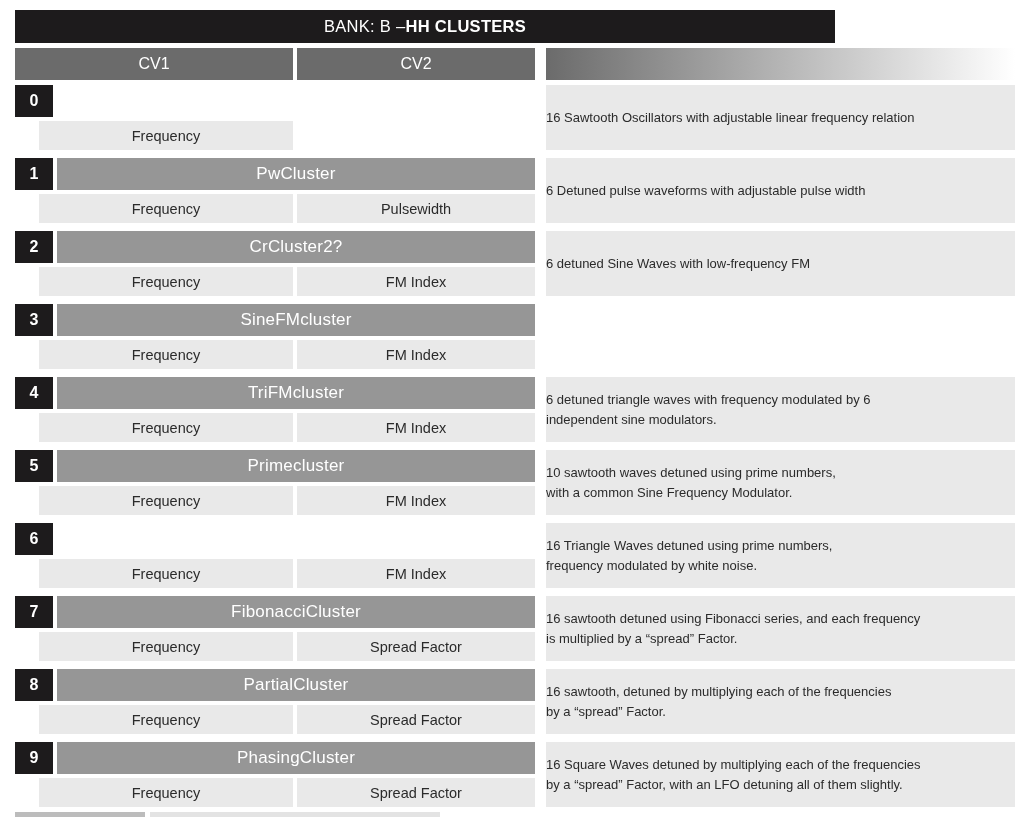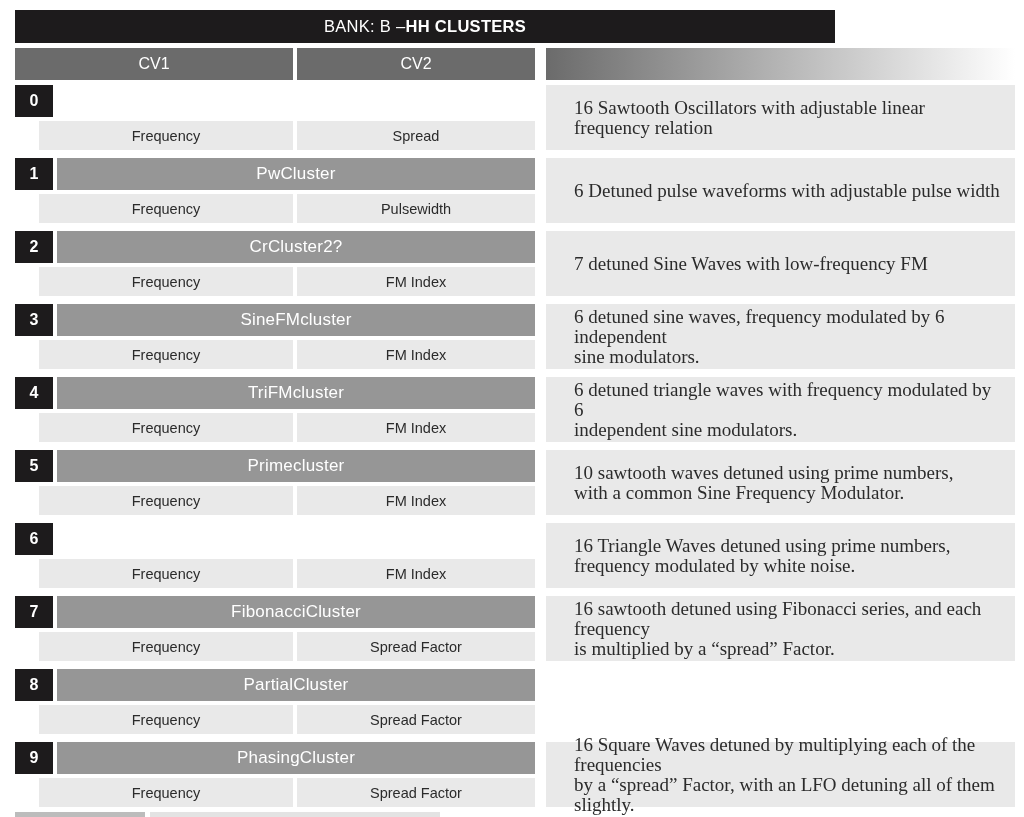--- a/index.html
+++ b/index.html
@@ -77,25 +77,24 @@
     display: flex; align-items: center; justify-content: center;
     font-size: 14.5px;
   }
   .param-cv1 { grid-column: 1 / span 3; grid-row: 3; margin-left: 24px; }
   .param-cv2 { grid-column: 5; grid-row: 3; }
   .desc-cell {
     grid-column: 7; grid-row: 1 / span 3;
     background: var(--cell-gray);
     color: var(--text-dark);
     display: flex; align-items: center;
-    padding: 4px 10px 4px 28px;
-    font-size: 19px;
+    padding: 4px 10px 4px 0;
+    font-size: 13px;
     line-height: 20px;
     white-space: pre-line;
-    font-family: Liberation Serif, serif;
   }
   .stubs {
     position: absolute;
     left: 15px; top: 812px;
     width: 1000px; height: 5px;
   }
   .stub-left  { position: absolute; left: 0;   width: 130px; height: 5px; background: #bcbcbc; }
   .stub-right { position: absolute; left: 135px; width: 290px; height: 5px; background: #e3e3e3; }
 </style>
 </head>
@@ -111,47 +110,44 @@
   <div class="grid-row header-row">
     <div class="col-head cv1-head">CV1</div>
     <div class="col-head cv2-head">CV2</div>
     <div class="grad-bar" style="background: linear-gradient(to right, rgb(107, 107, 107), rgb(255, 255, 255));"></div>
   </div>
 
   <div>
   <div class="grid-row data-row">
     <div class="num-badge">0</div>
     <div class="param-cell param-cv1">Frequency</div>
-    <div class="param-cell param-cv2">Spread</div>
     <div class="desc-cell">16 Sawtooth Oscillators with adjustable linear frequency relation</div>
   </div>
 
   <div class="grid-row data-row">
     <div class="num-badge">1</div>
     <div class="name-bar">PwCluster</div>
     <div class="param-cell param-cv1">Frequency</div>
     <div class="param-cell param-cv2">Pulsewidth</div>
     <div class="desc-cell">6 Detuned pulse waveforms with adjustable pulse width</div>
   </div>
 
   <div class="grid-row data-row">
     <div class="num-badge">2</div>
     <div class="name-bar">CrCluster2?</div>
     <div class="param-cell param-cv1">Frequency</div>
     <div class="param-cell param-cv2">FM Index</div>
-    <div class="desc-cell">7 detuned Sine Waves with low-frequency FM</div>
+    <div class="desc-cell">6 detuned Sine Waves with low-frequency FM</div>
   </div>
 
   <div class="grid-row data-row">
     <div class="num-badge">3</div>
     <div class="name-bar">SineFMcluster</div>
     <div class="param-cell param-cv1">Frequency</div>
     <div class="param-cell param-cv2">FM Index</div>
-    <div class="desc-cell">6 detuned sine waves, frequency modulated by 6 independent
-sine modulators.</div>
   </div>
 
   <div class="grid-row data-row">
     <div class="num-badge">4</div>
     <div class="name-bar">TriFMcluster</div>
     <div class="param-cell param-cv1">Frequency</div>
     <div class="param-cell param-cv2">FM Index</div>
     <div class="desc-cell">6 detuned triangle waves with frequency modulated by 6
 independent sine modulators.</div>
   </div>
@@ -180,20 +176,22 @@
     <div class="param-cell param-cv2">Spread Factor</div>
     <div class="desc-cell">16 sawtooth detuned using Fibonacci series, and each frequency
 is multiplied by a “spread” Factor.</div>
   </div>
 
   <div class="grid-row data-row">
     <div class="num-badge">8</div>
     <div class="name-bar">PartialCluster</div>
     <div class="param-cell param-cv1">Frequency</div>
     <div class="param-cell param-cv2">Spread Factor</div>
+    <div class="desc-cell">16 sawtooth, detuned by multiplying each of the frequencies
+by a “spread” Factor.</div>
   </div>
 
   <div class="grid-row data-row">
     <div class="num-badge">9</div>
     <div class="name-bar">PhasingCluster</div>
     <div class="param-cell param-cv1">Frequency</div>
     <div class="param-cell param-cv2">Spread Factor</div>
     <div class="desc-cell">16 Square Waves detuned by multiplying each of the frequencies
 by a “spread” Factor, with an LFO detuning all of them slightly.</div>
   </div>

